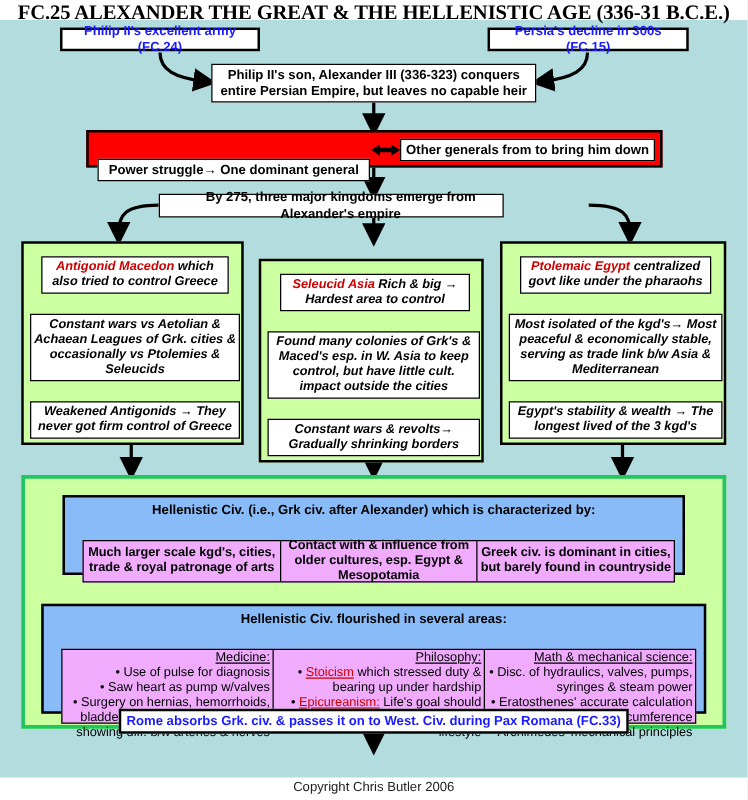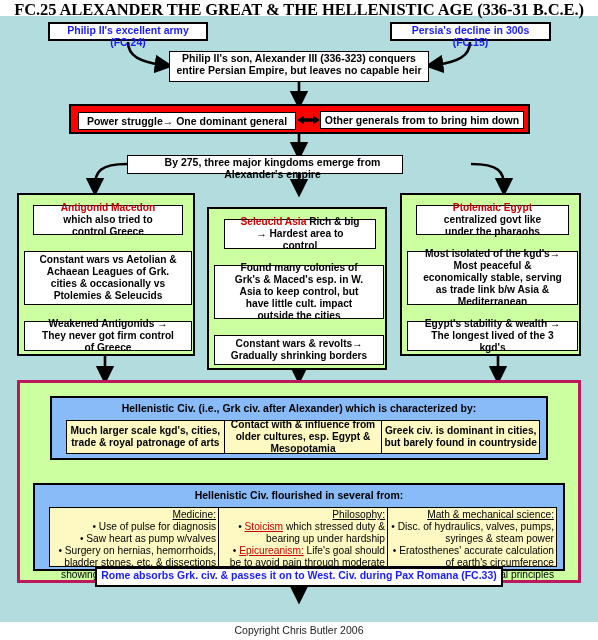--- a/index.html
+++ b/index.html
@@ -58,20 +58,21 @@
     position: absolute;
     background: #ffffff;
     border: 1.5px solid #000000;
     box-sizing: border-box;
     font-size: 10.5px;
     font-weight: bold;
     color: #000000;
     text-align: center;
     line-height: 1.18;
     display: flex;
+    align-items: center;
     justify-content: center;
     z-index: 8;
   }
   .box .inner { width: 100%; padding: 0 3px; box-sizing: border-box; }
 
   .bluetext { color: #1a1aff; }
   .redtext  { color: #cc0000; }
 
   
   #fc-philip {
@@ -94,21 +95,21 @@
   #band-power {
     position: absolute;
     left: 69px; top: 104px; width: 461px; height: 30px;
     background: #ff0000;
     border: 2.5px solid #000000;
     box-sizing: border-box;
     z-index: 8;
   }
   #box-power-left {
     position: absolute;
-    left: 7px; top: 6px; width: 218px; height: 18px;
+    left: 7px; top: 21px; width: 218px; height: 18px;
     background: #ffffff;
     border: 1.5px solid #000000;
     box-sizing: border-box;
     display: flex; align-items: center; justify-content: center;
     font-size: 10.5px; font-weight: bold; color: #000;
   }
   #box-power-right {
     position: absolute;
     left: 249px; top: 5px; width: 204px; height: 18px;
     background: #ffffff;
@@ -144,41 +145,41 @@
     background: #ffffff;
     border: 1.5px solid #000000;
     box-sizing: border-box;
     font-size: 10.2px;
     font-weight: bold;
     line-height: 1.16;
     color: #000;
     display: flex; align-items: center; justify-content: center;
     text-align: center;
   }
-  .kbox .inner { width: 100%; padding: 0 14px; box-sizing: border-box; }
+  .kbox .inner { width: 100%; padding: 0 2px; box-sizing: border-box; font-style: italic; }
 
   
   #k1-b1 { left: 14px;  top: 10px;  width: 150px; height: 30px; }
   #k1-b2 { left: 5px;   top: 56px;  width: 168px; height: 54px; }
   #k1-b3 { left: 5px;   top: 126px; width: 168px; height: 30px; }
   
   #k2-b1 { left: 15px;  top: 10px;  width: 152px; height: 30px; }
   #k2-b2 { left: 5px;   top: 56px;  width: 170px; height: 54px; }
   #k2-b3 { left: 5px;   top: 126px; width: 170px; height: 30px; }
   
   #k3-b1 { left: 14px;  top: 10px;  width: 153px; height: 30px; justify-content: flex-end; }
   #k3-b2 { left: 5px;   top: 56px;  width: 171px; height: 54px; }
   #k3-b3 { left: 5px;   top: 126px; width: 171px; height: 30px; }
 
   
   #hell-panel {
     position: absolute;
     left: 17px; top: 380px; width: 564px; height: 203px;
     background: #ccffa0;
-    border: 3px solid #be185d;
+    border: 3px solid #22c55e;
     box-sizing: border-box;
     z-index: 7;
   }
   .bluepanel {
     position: absolute;
     background: #88bbf7;
     border: 2.5px solid #000000;
     box-sizing: border-box;
   }
   #hell-char { left: 30px; top: 13px; width: 498px; height: 64px; }
@@ -191,22 +192,23 @@
     color: #000;
     padding-top: 4px;
     padding-bottom: 3px;
   }
 
   .cellrow {
     position: absolute;
     left: 14px; right: 6px;
     display: flex;
     border: 1.5px solid #000000;
-    background: #fef9c3;
-    box-sizing: border-box;
+    background: #f0abfc;
+    box-sizing: border-box;
+    margin-top: 12px;
   }
   #char-row { top: 22px; height: 34px; }
   #flour-row { top: 22px; height: 60px; }
 
   .cell {
     flex: 1 1 0;
     font-size: 10.2px;
     font-weight: bold;
     line-height: 1.17;
     text-align: center;
@@ -341,21 +343,21 @@
     <div class="bluepanel" id="hell-char">
       <div class="panel-head">Hellenistic Civ. (i.e., Grk civ. after Alexander) which is characterized by:</div>
       <div class="cellrow" id="char-row">
         <div class="cell">Much larger scale kgd's, cities, trade &amp; royal patronage of arts</div>
         <div class="cell">Contact with &amp; influence from older cultures, esp. Egypt &amp; Mesopotamia</div>
         <div class="cell">Greek civ. is dominant in cities, but barely found in countryside</div>
       </div>
     </div>
 
     <div class="bluepanel" id="hell-flour">
-      <div class="panel-head">Hellenistic Civ. flourished in several from:</div>
+      <div class="panel-head">Hellenistic Civ. flourished in several areas:</div>
       <div class="cellrow" id="flour-row">
 
         <div class="flcell">
           <span class="hd">Medicine:</span>
           <span class="ln">• Use of pulse for diagnosis</span>
           <span class="ln">• Saw heart as pump w/valves</span>
           <span class="ln">• Surgery on hernias, hemorrhoids, bladder stones, etc. &amp; dissections showing diff. b/w arteries &amp; nerves</span>
         </div>
 
         <div class="flcell">

